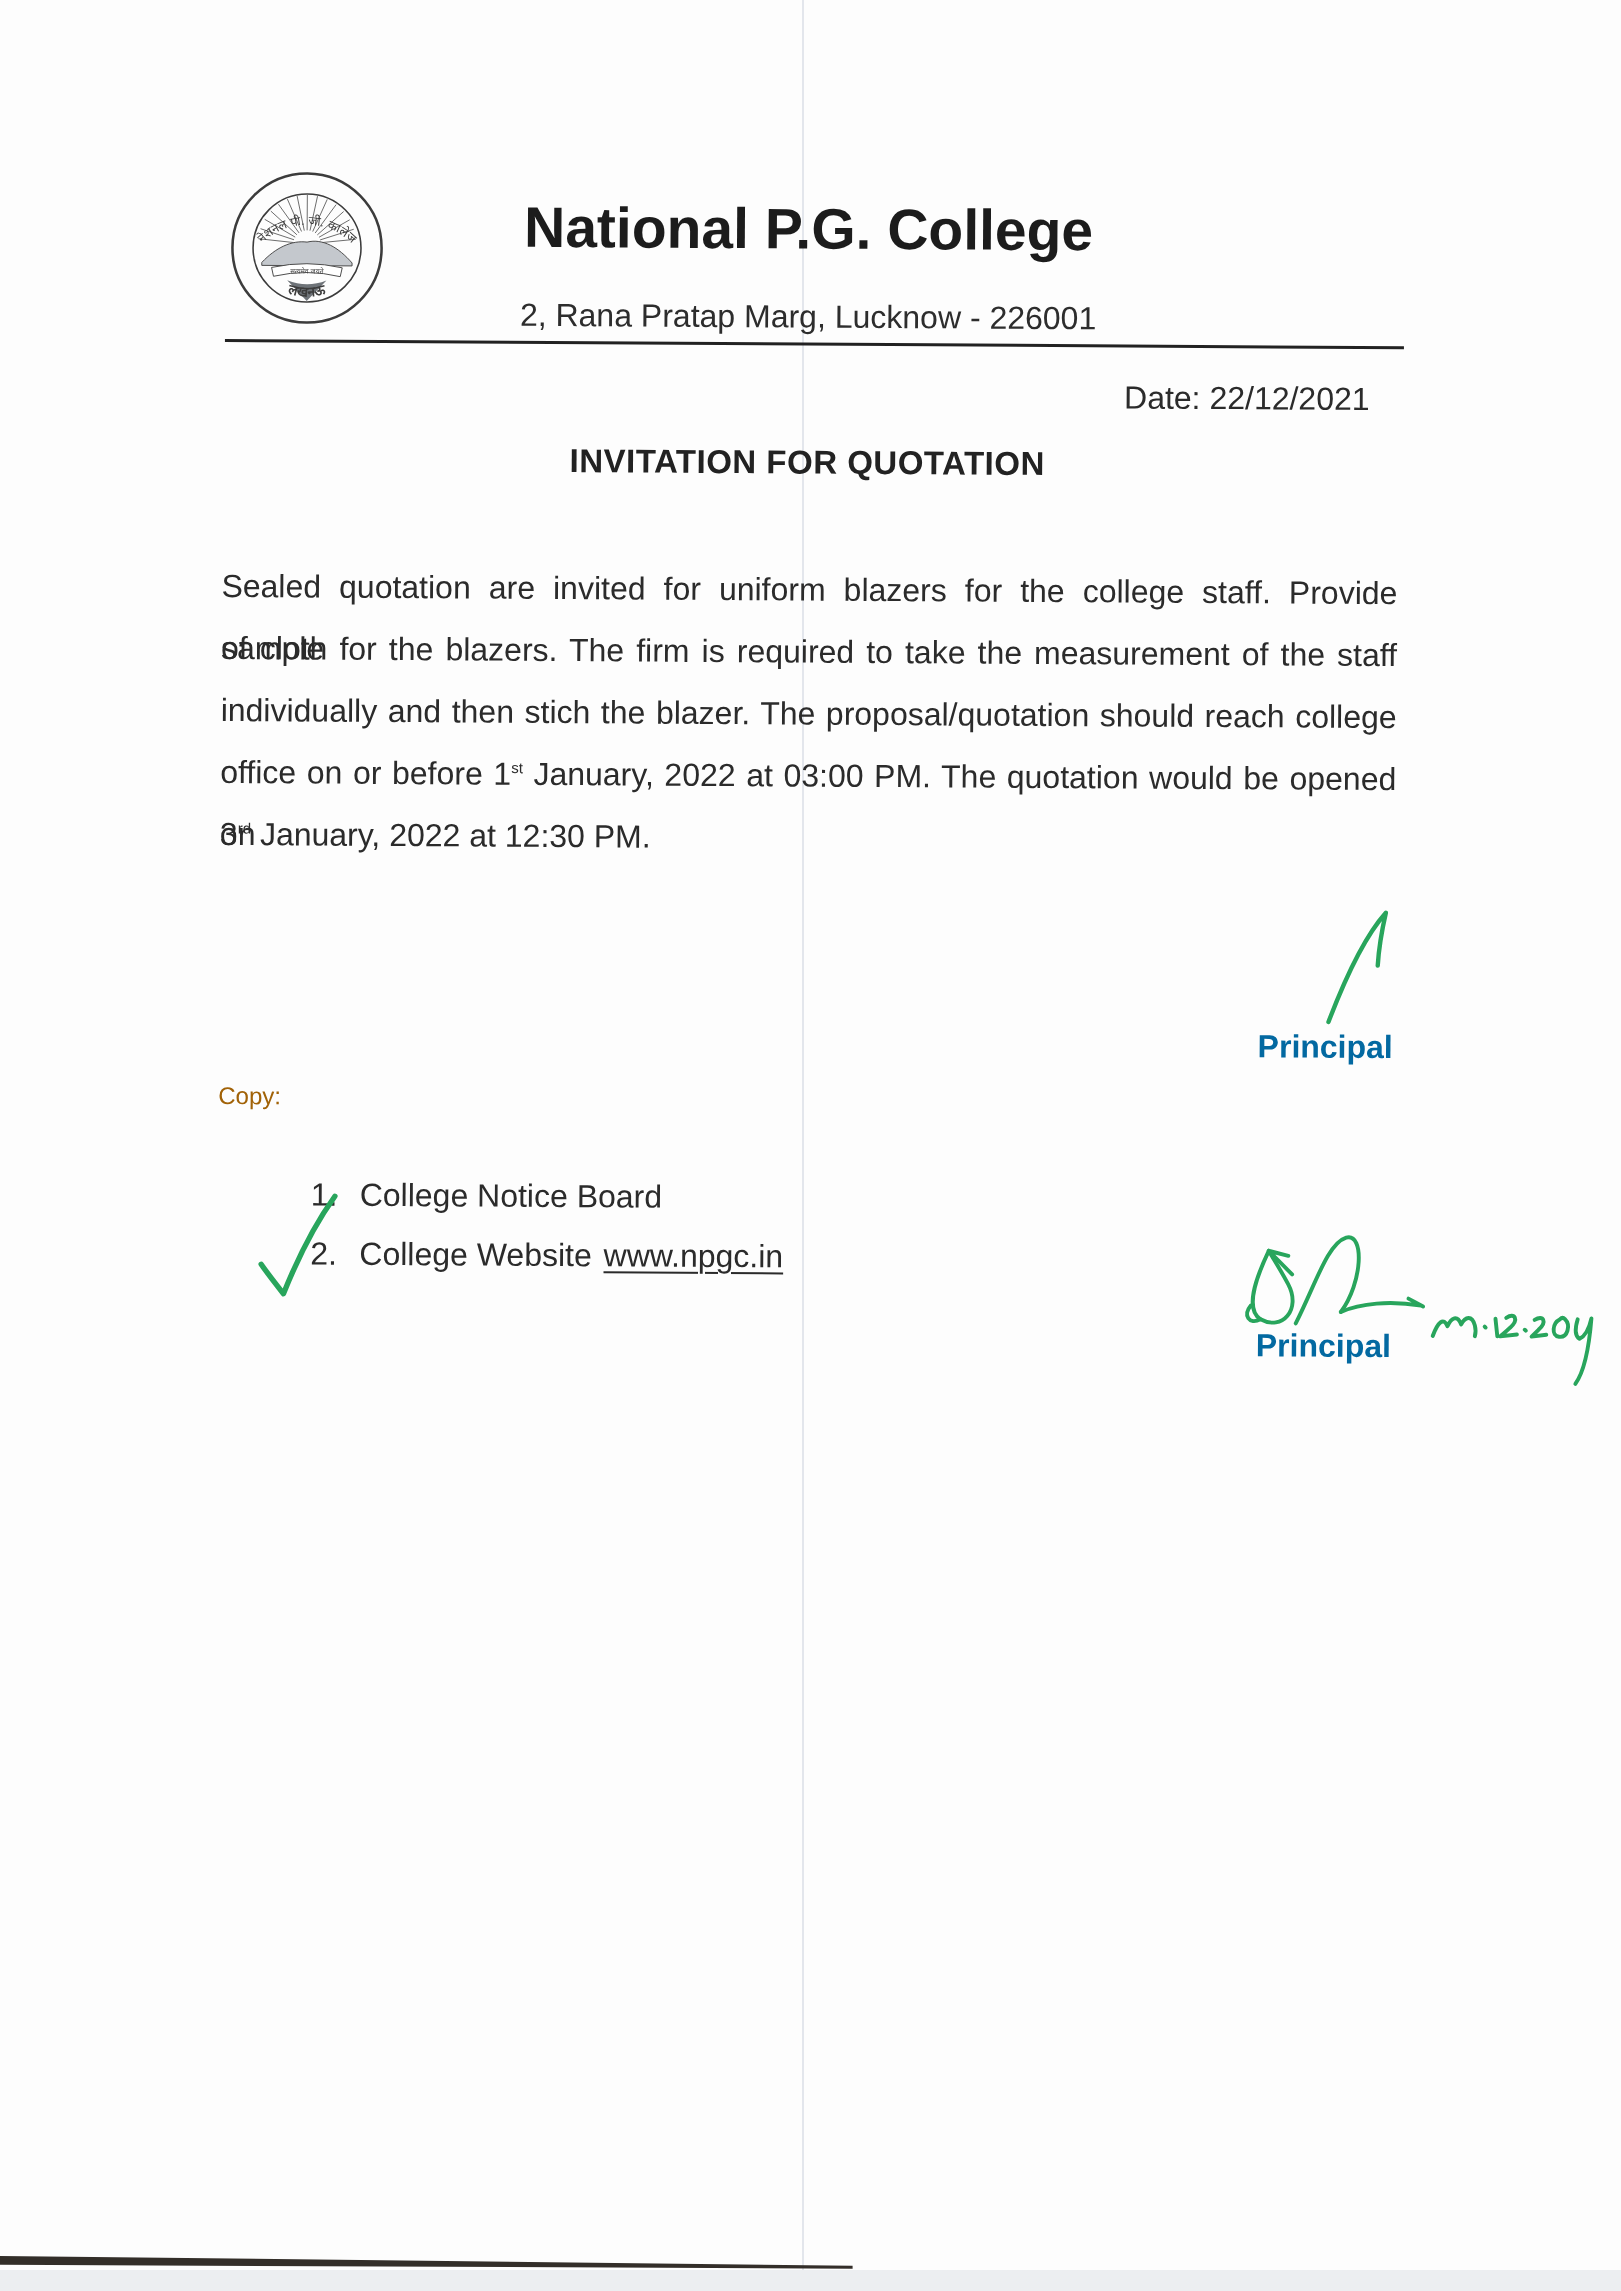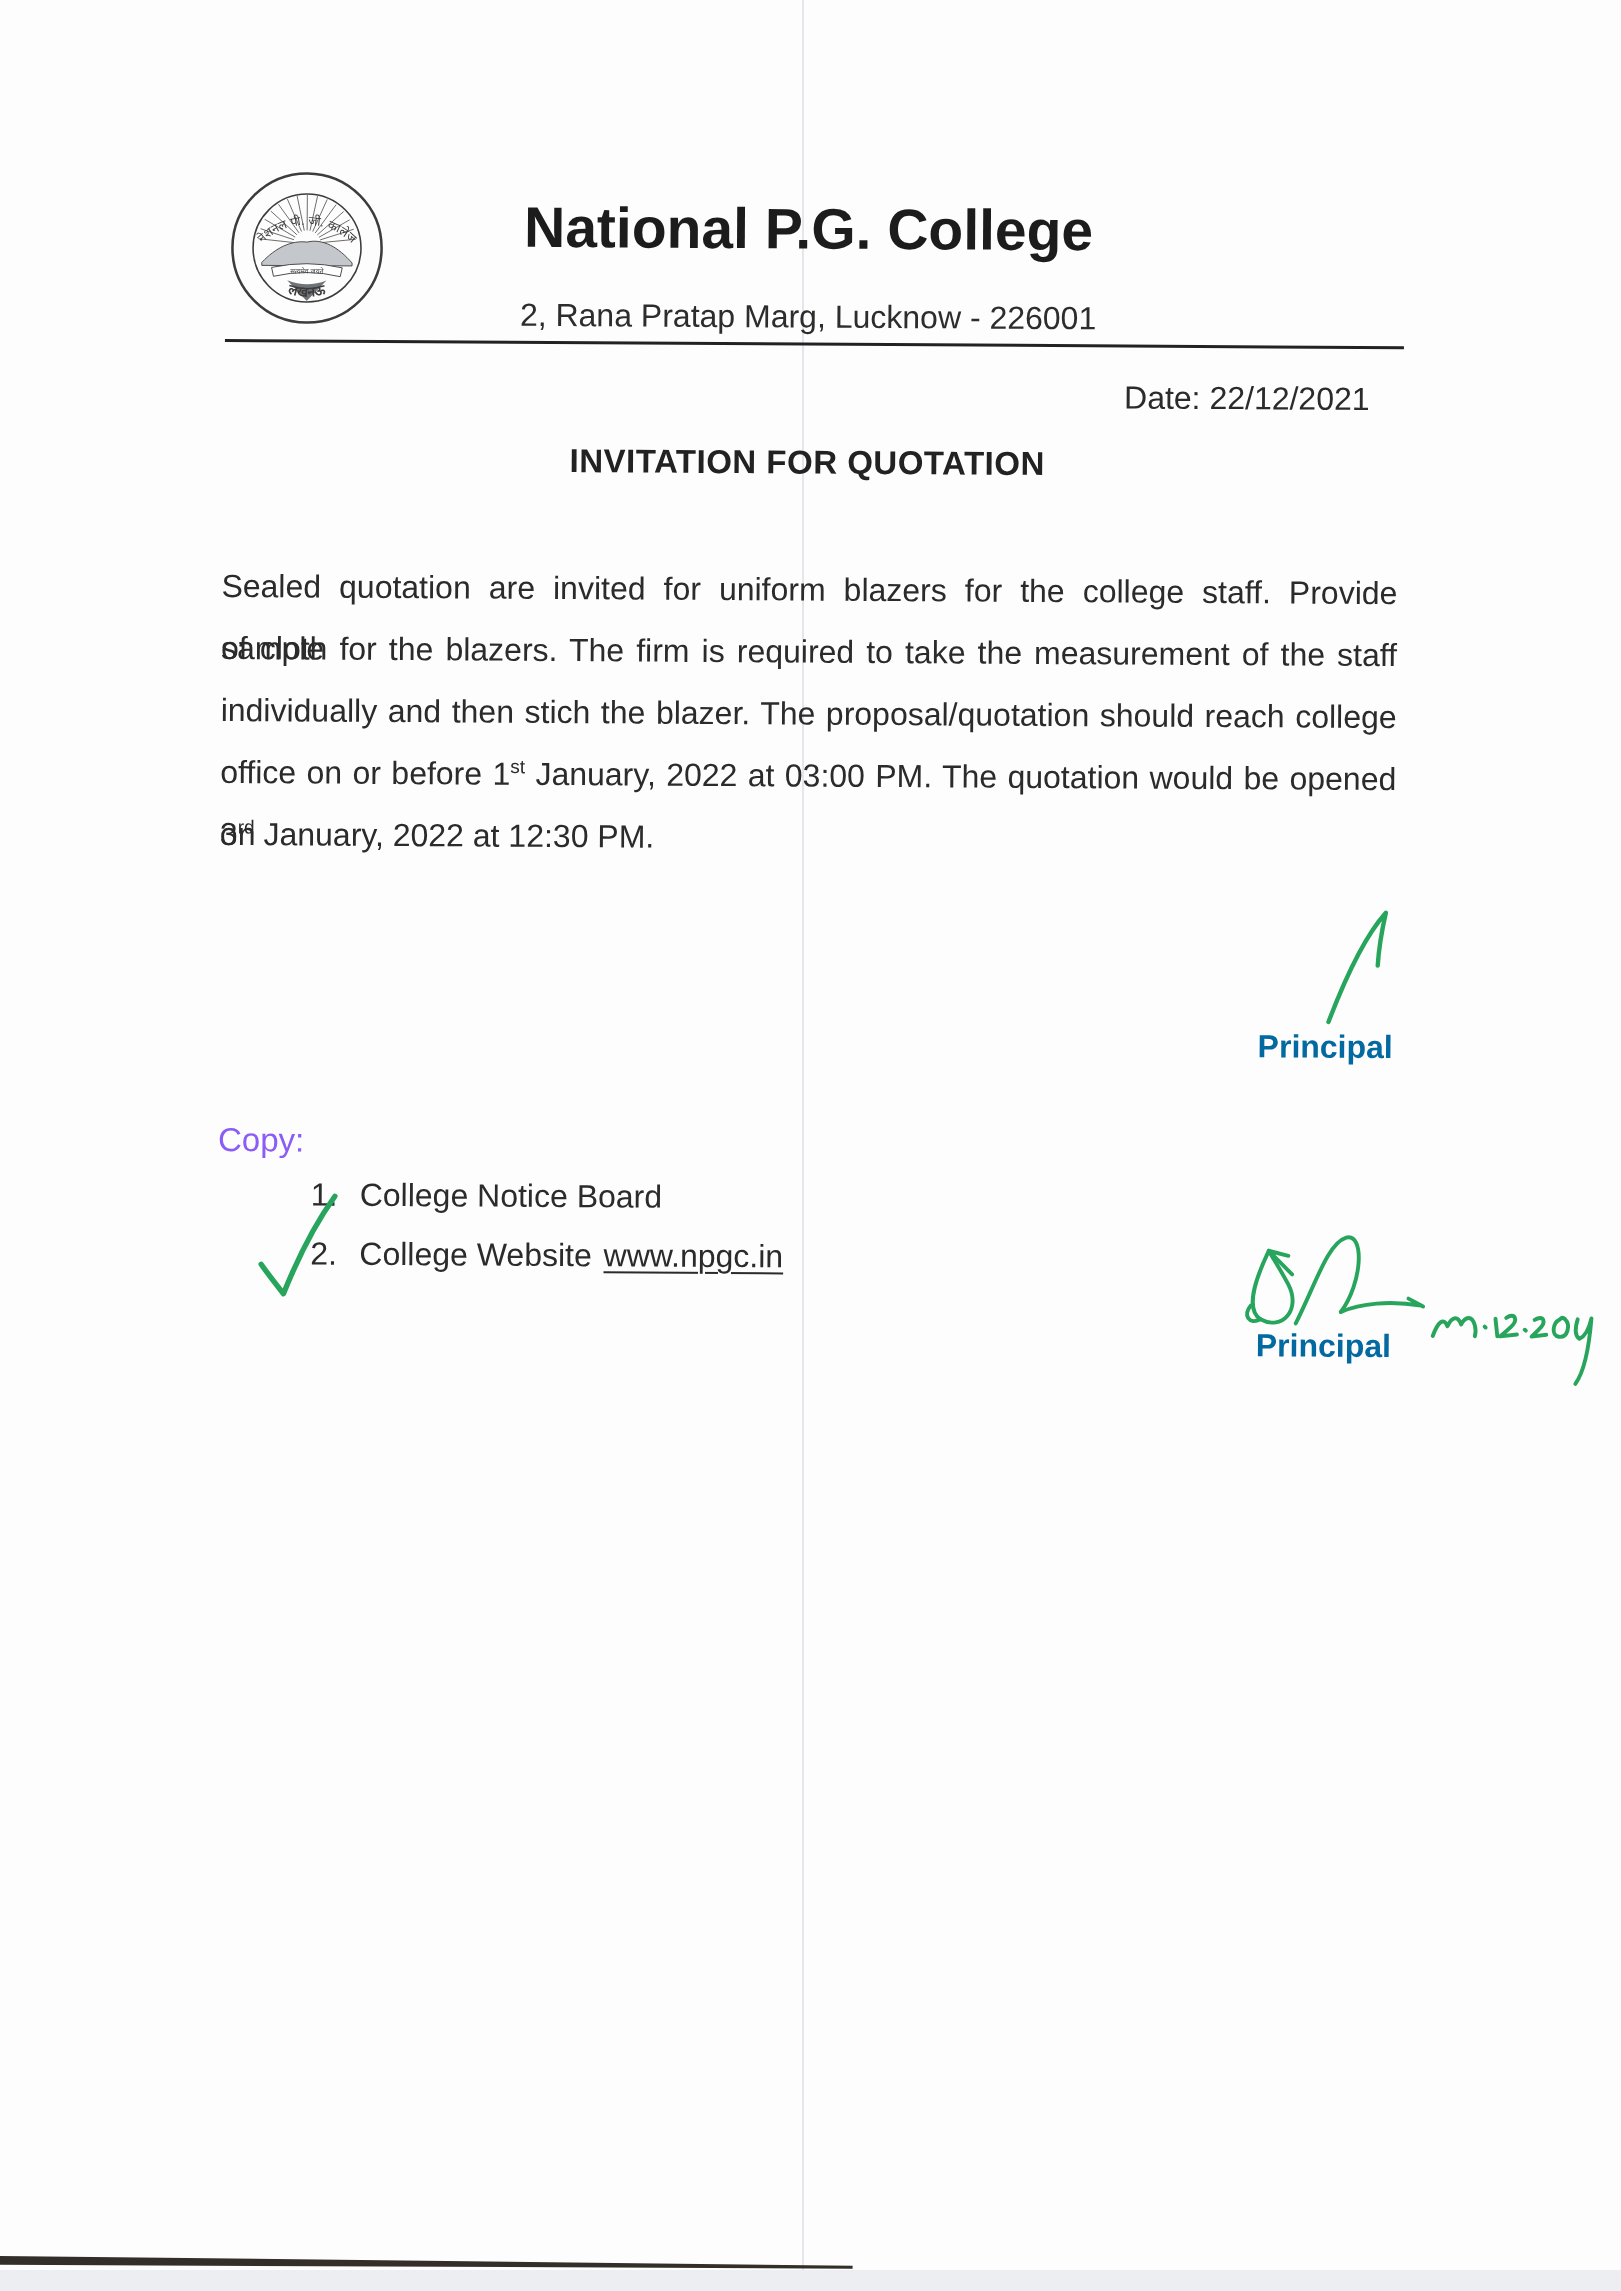--- a/index.html
+++ b/index.html
@@ -51,31 +51,31 @@
   }
   .body-text .jline{
     height:62px;line-height:62px;
     text-align:justify;text-align-last:justify;
     white-space:normal;
   }
   .body-text .lline{
     height:62px;line-height:62px;text-align:left;
   }
   .body-text sup{
-    font-size:19px;line-height:0;vertical-align:super;
+    font-size:15px;line-height:0;vertical-align:super;
   }
   .pen{stroke:#28a55c;fill:none;stroke-linecap:round;stroke-linejoin:round;}
   .tick{position:absolute;left:1308px;top:890px;width:108px;height:137px;}
   .principal{
     position:absolute;font-size:32px;font-weight:bold;color:#0369a1;white-space:nowrap;
   }
   .principal-top{left:1262px;top:1022px;}
   .principal-bottom{left:1262px;top:1321px;}
   .copy-heading{
-    position:absolute;left:223px;top:1121px;font-size:33px;color:#8b5cf6;
+    position:absolute;left:223px;top:1082px;font-size:24px;color:#a16207;
   }
   .copy-item{
     position:absolute;left:316px;font-size:32px;color:#2b2b2b;
     display:flex;align-items:baseline;white-space:nowrap;
   }
   .copy-item .num{width:49px;}
   .copy-item .link{
     margin-left:11.8px;color:#2b2b2b;
     text-decoration:underline;text-decoration-thickness:2px;text-underline-offset:4.9px;
   }

